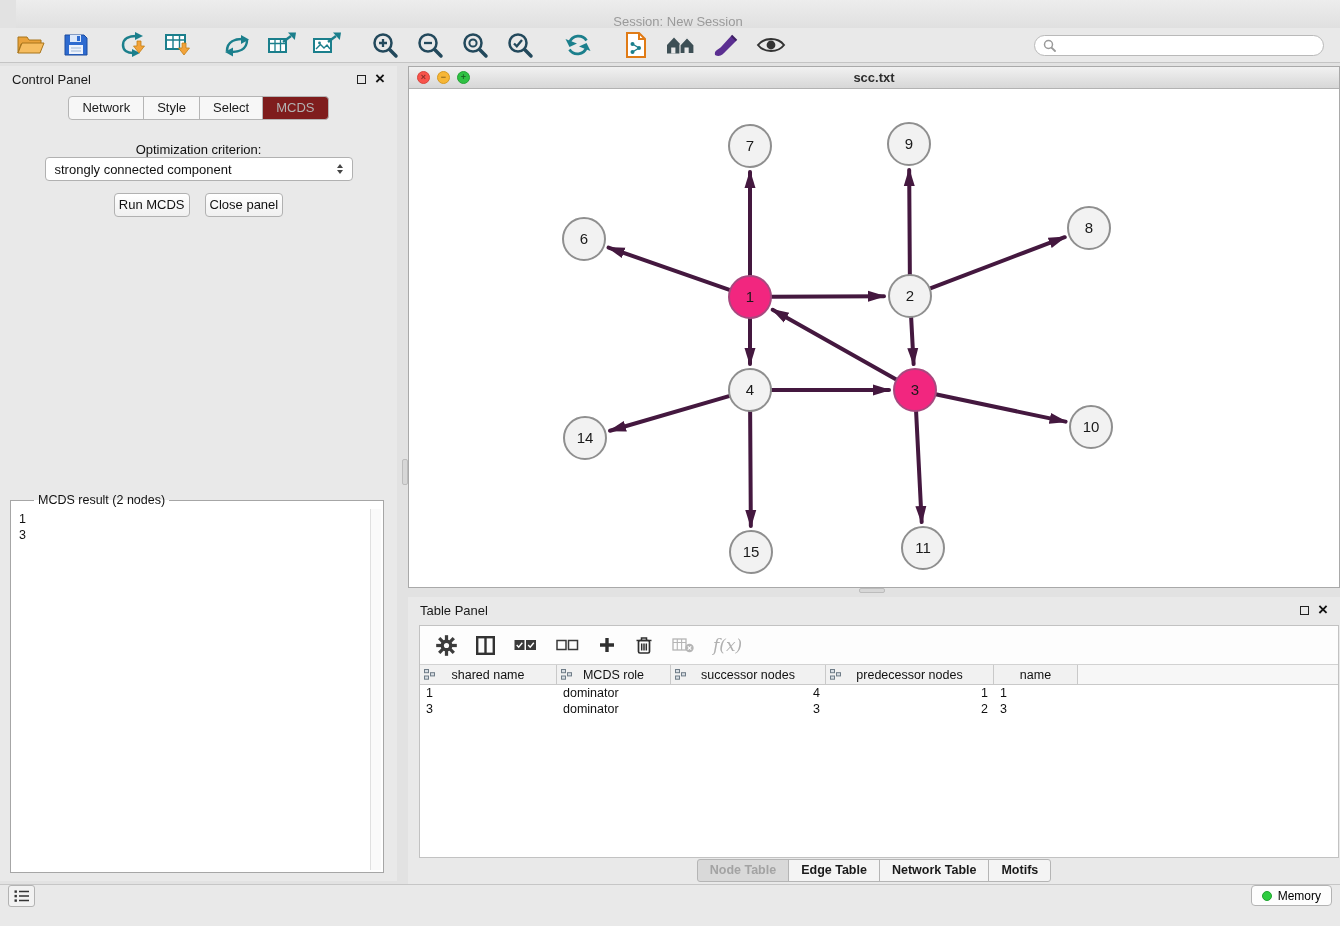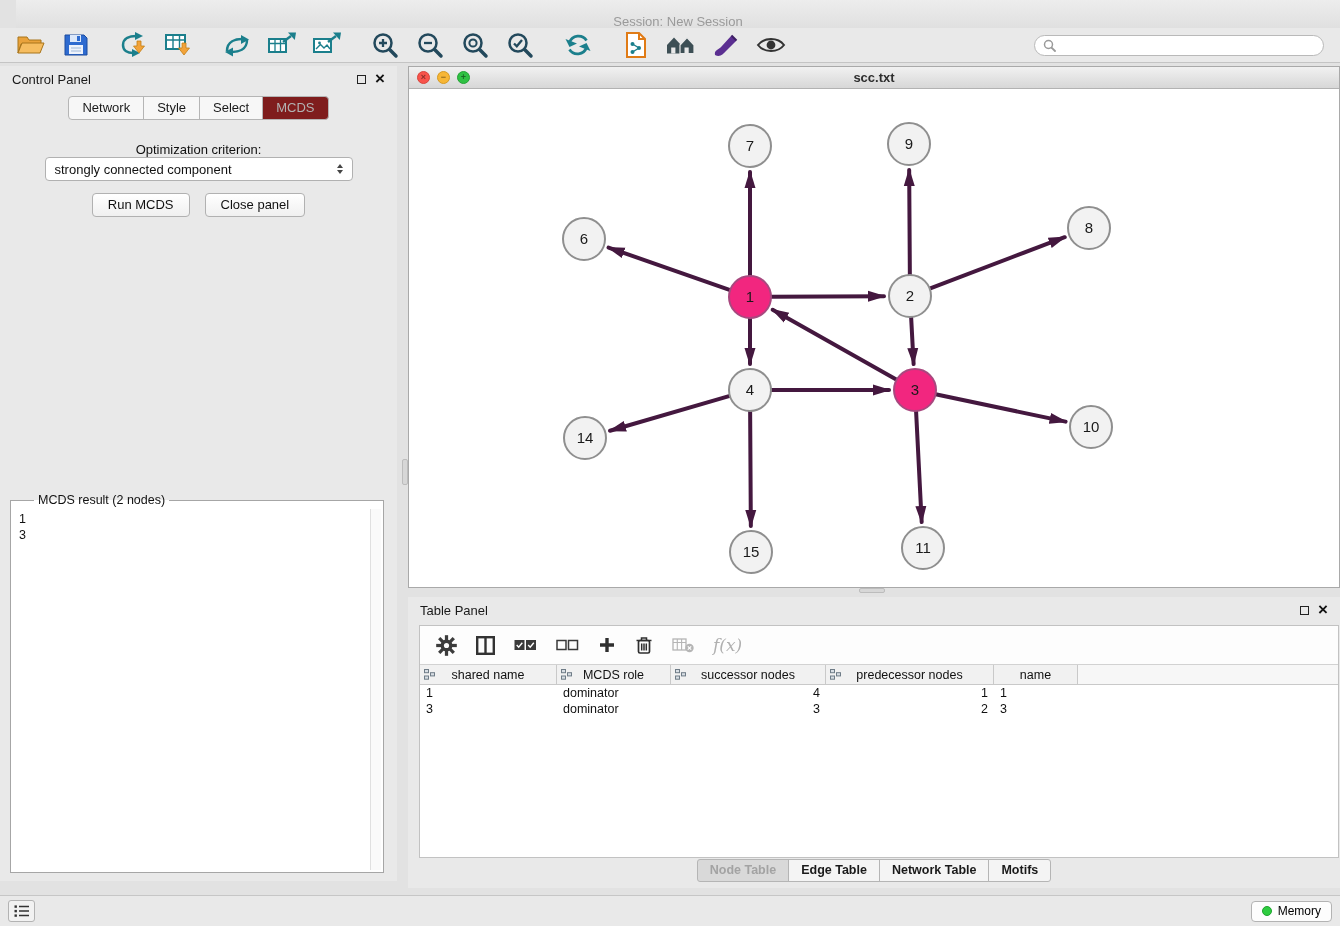--- a/index.html
+++ b/index.html
@@ -63,21 +63,21 @@
     display:flex; align-items:center; padding-left:9px; font-size:13px;
   }
   .dd-stepper {
     position:absolute; right:6px; top:0; bottom:0; width:12px;
     display:flex; flex-direction:column; align-items:center; justify-content:center; gap:2px;
   }
   .tri-up   { width:0; height:0; border-left:3.5px solid transparent; border-right:3.5px solid transparent; border-bottom:4.5px solid #444; }
   .tri-down { width:0; height:0; border-left:3.5px solid transparent; border-right:3.5px solid transparent; border-top:4.5px solid #444; }
   .btn-row { display:flex; justify-content:center; gap:15px; margin-top:12px; }
   .btn {
-    font-size:13px; padding:3px 15px 4px; color:#111;
+    font-size:13px; padding:3px 4px 4px; color:#111;
     background:linear-gradient(#ffffff,#f0f0f0);
     border:1px solid #b1b1b1; border-radius:4px;
     font-family:"Liberation Sans", sans-serif;
   }
   fieldset.result {
     position:absolute; left:10px; right:13px; top:427px; bottom:8px;
     border:1px solid #a6a6a6; background:#fff; margin:0; padding:0;
   }
   fieldset.result legend {
     font-size:12.5px; margin-left:23px; padding:0 4px; color:#111;
@@ -146,23 +146,23 @@
   }
   .tp-tab {
     font-size:12.5px; font-weight:700; padding:3px 12px 4px;
     background:#f4f4f4; border:1px solid #b5b5b5; margin-left:-1px; color:#1a1a1a; cursor:default;
   }
   .tp-tab:first-child { border-radius:3px 0 0 3px; margin-left:0; }
   .tp-tab:last-child  { border-radius:0 3px 3px 0; }
   .tp-tab.active { background:#d9d9d9; color:#a3a3a3; }
   
   .statusbar {
-    position:absolute; left:0; right:0; bottom:0; height:31px;
+    position:absolute; left:0; right:0; bottom:0; height:42px;
     background:#e9e9e9; border-top:1px solid #c6c6c6;
-    display:flex; align-items:center; justify-content:space-between; padding:0 8px;
+    display:flex; align-items:flex-start; justify-content:space-between; padding:0 8px;
   }
   .list-btn {
     width:27px; height:22px; border:1px solid #b3b3b3; border-radius:3px;
     background:#f2f2f2; display:flex; align-items:center; justify-content:center;
   }
   .memory-btn {
     height:21px; display:flex; align-items:center; gap:6px; padding:0 10px;
     background:#fdfdfd; border:1px solid #b3b3b3; border-radius:4px; font-size:12px;
     font-family:"Liberation Sans", sans-serif;
   }

